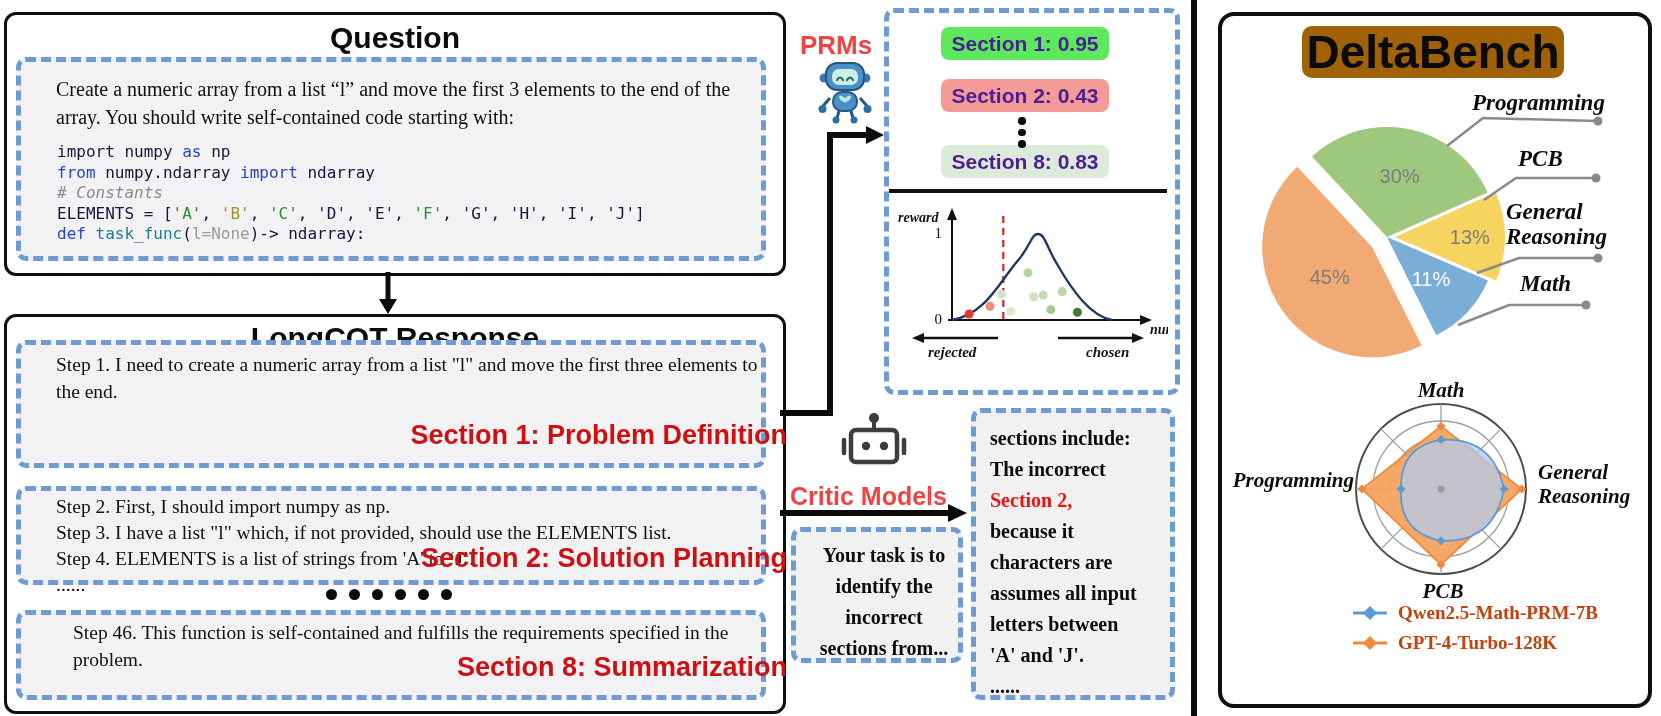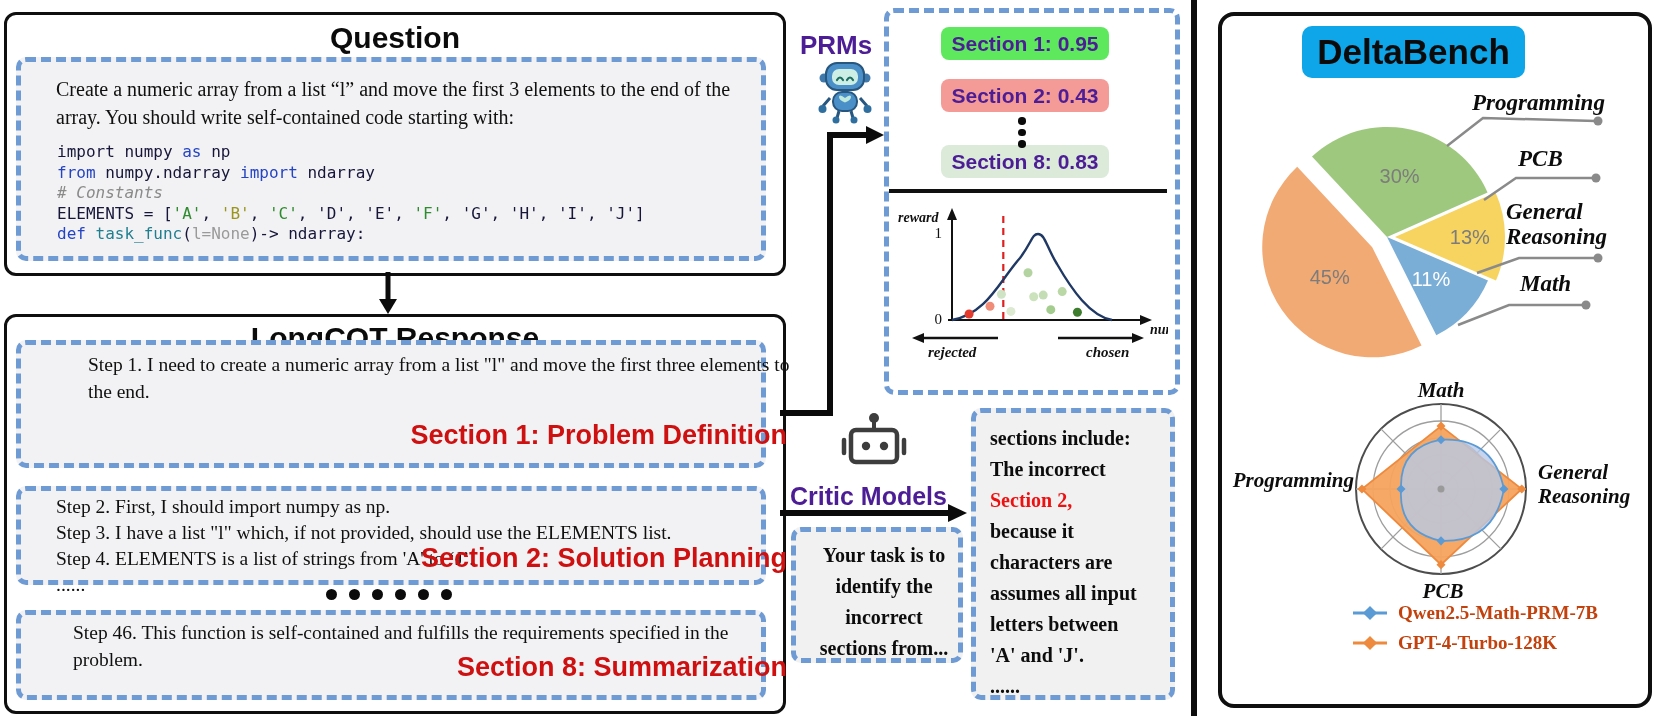--- a/index.html
+++ b/index.html
@@ -19,35 +19,35 @@
   .code{position:absolute;font-family:"DejaVu Sans Mono",monospace;font-size:16px;line-height:20.5px;white-space:pre;}
   .tok-p{color:#16163a}.tok-k{color:#2444c4}.tok-c{color:#8a8a8a;font-style:italic}
   .tok-g{color:#2e8b2e}.tok-o{color:#99951f}.tok-f{color:#1f7f8f}.tok-n{color:#9a9a9a}
   
   .step-lines{position:absolute;font-size:19.5px;line-height:26.5px;color:#101010;}
   .sec-label{position:absolute;font-family:"Liberation Sans",sans-serif;font-weight:bold;
              font-size:27px;color:#cf1010;white-space:nowrap;}
   .gap-dots{position:absolute;display:flex;gap:12px;}
   .gap-dots i{width:11px;height:11px;border-radius:50%;background:#0b0b0b;}
   
-  .mid-label{position:absolute;font-family:"Liberation Sans",sans-serif;font-weight:bold;color:#4c1d95;}
+  .mid-label{position:absolute;font-family:"Liberation Sans",sans-serif;font-weight:bold;color:#ef4444;}
   .pill{position:absolute;left:52px;width:168px;height:33px;border-radius:8px;
         font-family:"Liberation Sans",sans-serif;font-weight:bold;font-size:21px;
         display:flex;align-items:center;justify-content:center;color:#4c1d95;}
   .vdots{position:absolute;display:flex;flex-direction:column;gap:4px;}
   .vdots i{width:7.5px;height:7.5px;border-radius:50%;background:#0b0b0b;}
   .serif-bold{font-weight:bold;font-size:20px;color:#0c0c0c;}
   .red-inline{color:#ee1111;}
   
   #divider{position:absolute;left:1191px;top:0;width:6px;height:716px;background:#0d0d0d;}
   #right-panel{position:absolute;left:1218px;top:12px;width:426px;height:688px;
                border:4px solid #0f0f0f;border-radius:16px;background:#fff;}
-  #db-badge{position:absolute;left:1302px;top:26px;width:223px;height:52px;border-radius:10px;
-            background:#0ea5e9;display:flex;align-items:center;justify-content:center;
-            font-family:"Liberation Sans",sans-serif;font-weight:bold;font-size:35px;color:#0b0b0b;}
+  #db-badge{position:absolute;left:1302px;top:26px;width:262px;height:52px;border-radius:10px;
+            background:#a16207;display:flex;align-items:center;justify-content:center;
+            font-family:"Liberation Sans",sans-serif;font-weight:bold;font-size:46px;color:#0b0b0b;}
   .pie-callout{position:absolute;font-weight:bold;font-style:italic;font-size:23px;color:#0c0c0c;line-height:25px;}
   .radar-axis{position:absolute;font-weight:bold;font-style:italic;font-size:21px;color:#0c0c0c;line-height:24px;}
   .legend-row{position:absolute;display:flex;align-items:center;gap:10px;}
   .legend-text{font-weight:bold;font-size:19px;color:#c2410c;}
   svg{display:block;}
   .overlay{position:absolute;left:0;top:0;pointer-events:none;}
 </style>
 </head>
 <body>
 
@@ -60,21 +60,21 @@
   <div class="q-body" style="left:56px;top:76px;width:680px;">
     <div>Create a numeric array from a list “l” and move the first 3 elements to the end of the</div>
     <div>array. You should write self-contained code starting with:</div>
   </div>
   <div class="code" style="left:57px;top:142px;" id="q-code"><div><span class="tok-p">import numpy </span><span class="tok-k">as</span><span class="tok-p"> np</span></div><div><span class="tok-k">from</span><span class="tok-p"> numpy.ndarray </span><span class="tok-k">import</span><span class="tok-p"> ndarray</span></div><div><span class="tok-c"># Constants</span></div><div><span class="tok-p">ELEMENTS = [</span><span class="tok-g">'A'</span><span class="tok-p">, </span><span class="tok-o">'B'</span><span class="tok-p">, </span><span class="tok-g">'C'</span><span class="tok-p">, </span><span class="tok-p">'D'</span><span class="tok-p">, </span><span class="tok-p">'E'</span><span class="tok-p">, </span><span class="tok-g">'F'</span><span class="tok-p">, </span><span class="tok-p">'G'</span><span class="tok-p">, </span><span class="tok-p">'H'</span><span class="tok-p">, </span><span class="tok-p">'I'</span><span class="tok-p">, </span><span class="tok-p">'J'</span><span class="tok-p">]</span></div><div><span class="tok-k">def</span><span class="tok-p"> </span><span class="tok-f">task_func</span><span class="tok-p">(</span><span class="tok-n">l=None</span><span class="tok-p">)-&gt; ndarray:</span></div></div>
 
   <div class="solid-box" style="left:4px;top:314px;width:776px;height:394px;">
     <div class="box-title" style="top:4px;">LongCOT Response</div>
   </div>
   <div class="dash-panel" style="left:16px;top:340px;width:740px;height:118px;"></div>
-  <div class="step-lines" style="left:56px;top:352px;margin-left:32px;" id="sec0-lines">
+  <div class="step-lines" style="left:56px;top:352px;" id="sec0-lines">
       <div>Step 1. I need to create a numeric array from a list "l" and move the first three elements to</div>
       <div>the end.</div>
     </div>
   <div class="sec-label" style="right:905px;top:420px;">Section 1: Problem Definition</div>
 
   <div class="dash-panel" style="left:16px;top:486px;width:740px;height:89px;"></div>
   <div class="step-lines" style="left:56px;top:494px;line-height:26px;" id="sec1-lines">
       <div>Step 2. First, I should import numpy as np.</div>
       <div>Step 3. I have a list "l" which, if not provided, should use the ELEMENTS list.</div>
       <div>Step 4. ELEMENTS is a list of strings from 'A' to ‘J’.</div>

